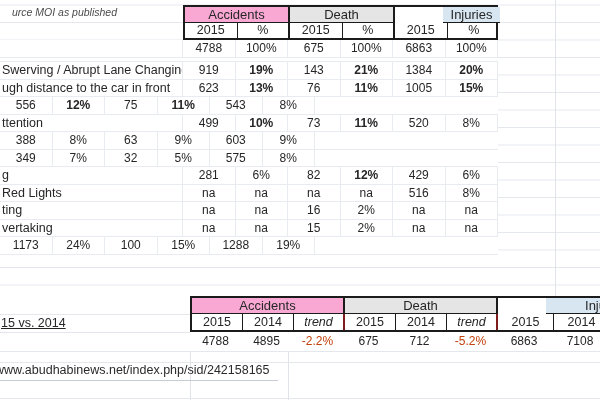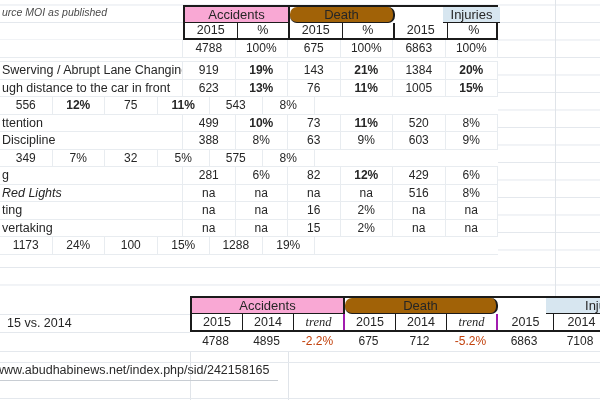--- a/index.html
+++ b/index.html
@@ -6,56 +6,56 @@
   .sheet{position:relative;width:600px;height:400px;background:#ffffff;overflow:hidden;
          font-family:"Liberation Sans","DejaVu Sans",sans-serif;color:#262626;}
   
   .gridrows{position:absolute;left:0;top:0;width:600px;height:296px;
             background-image:linear-gradient(to bottom,#e4e8ed 1px,transparent 1px);
             background-size:100% 17.5px;background-position:0 4.5px;}
   .vline{position:absolute;width:1px;background:#e0e4e9;}
   .hline{position:absolute;height:1px;background:#e4e8ed;}
   .hline.dark{background:#c8cdd3;}
 
-  .note{position:absolute;left:2px;top:4px;height:16px;line-height:16px;
+  .note{position:absolute;left:12px;top:4px;height:16px;line-height:16px;
         font-style:italic;font-size:10.5px;color:#4a4a4a;white-space:nowrap;}
 
   
   .t1head{position:absolute;left:183px;top:5px;width:315px;height:35px;box-sizing:border-box;
           border:2px solid #1b1b1b;background:#fff;display:grid;
           grid-template-columns:repeat(6,52.5px);grid-template-rows:15.5px 15.5px;}
   .hc{display:flex;align-items:center;justify-content:center;box-sizing:border-box;
       font-size:12.5px;white-space:nowrap;overflow:hidden;}
   .hsec{grid-column:span 2;font-size:13px;border-bottom:1px solid #1b1b1b;border-right:2px solid #1b1b1b;}
   .hsec.last{border-right:none;}
   .hyr{border-right:1px solid #1b1b1b;}
   .hyr.secend{border-right:2px solid #1b1b1b;}
   .hyr.last{border-right:none;}
-  .bg-y{background:#f9a8d4;} .bg-o{background:#a16207;border-radius:7px;} .bg-b{background:#D7E6F0;margin-left:48px;}
+  .bg-y{background:#f9a8d4;} .bg-o{background:#e5e5e5;} .bg-b{background:#D7E6F0;margin-left:48px;}
 
   
   .t1body{position:absolute;left:0;top:40px;width:498px;background:#fff;}
   .trow{display:flex;height:17.5px;box-sizing:border-box;border-bottom:1px solid #e8ecf0;}
   .trow.spacer{height:4.5px;}
   .c{box-sizing:border-box;display:flex;align-items:center;white-space:nowrap;overflow:hidden;}
   .lab{width:183px;padding-left:2px;font-size:12.5px;border-right:1px solid #e8ecf0;}
-  .lab.pad8{font-style:italic;}
+  .lab.pad8{}
   .n{width:52.5px;justify-content:center;font-size:12px;border-right:1px solid #e8ecf0;}
   .b{font-weight:bold;}
 
   
-  .vslabel{position:absolute;left:7px;top:314px;height:18px;line-height:18px;font-size:12.5px;white-space:nowrap;}
+  .vslabel{position:absolute;left:1px;top:314px;height:18px;line-height:18px;font-size:12.5px;white-space:nowrap;text-decoration:underline;}
   .t2head{position:absolute;left:190px;top:296px;width:478px;height:36px;box-sizing:border-box;
           border:2px solid #1b1b1b;background:#fff;display:grid;
           grid-template-columns:51px 51px 51px 51px 51px 51px 56px 56px 56px;
           grid-template-rows:16px 16px;}
   .h2sec{grid-column:span 3;font-size:13px;border-bottom:1px solid #1b1b1b;border-right:2px solid #1b1b1b;}
   .h2sec.last{border-right:none;}
   .h2yr{border-right:1px solid #1b1b1b;font-size:12.5px;}
-  .h2yr.secend{border-right:2px solid #a21caf;font-family:Liberation Serif, serif;}
+  .h2yr.secend{border-right:2px solid #7f1d1d;}
   .it{font-style:italic;}
   .t2data{position:absolute;left:190px;top:332px;display:flex;height:18px;}
   .d{box-sizing:border-box;display:flex;align-items:center;justify-content:center;font-size:12px;}
   .d.w51{width:51px;} .d.w56{width:56px;}
   .green{color:#c2410c;}
 
   .url{position:absolute;left:-5px;top:361px;height:18px;line-height:18px;font-size:12.5px;
        color:#2a2a2a;white-space:nowrap;}
 </style>
 </head>
@@ -128,21 +128,20 @@
     <div class="trow">
       <div class="c lab">ttention</div>
       <div class="c n">499</div>
       <div class="c n b">10%</div>
       <div class="c n">73</div>
       <div class="c n b">11%</div>
       <div class="c n">520</div>
       <div class="c n">8%</div>
     </div>
     <div class="trow">
-      <div class="c lab">Discipline</div>
       <div class="c n">388</div>
       <div class="c n">8%</div>
       <div class="c n">63</div>
       <div class="c n">9%</div>
       <div class="c n">603</div>
       <div class="c n">9%</div>
     </div>
     <div class="trow">
       <div class="c n">349</div>
       <div class="c n">7%</div>

